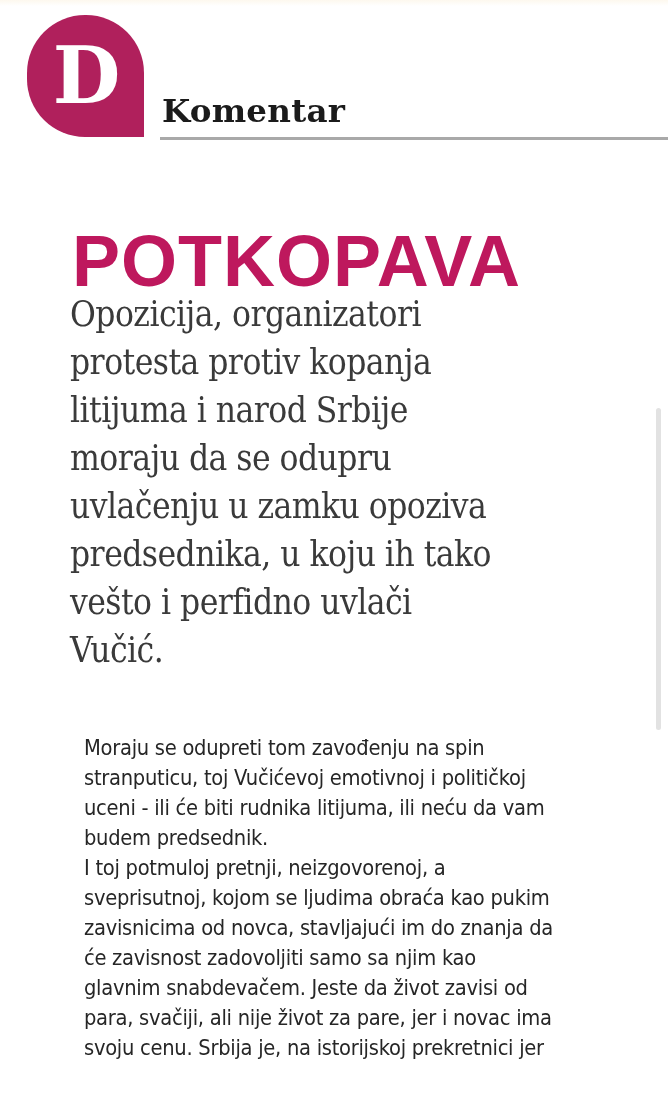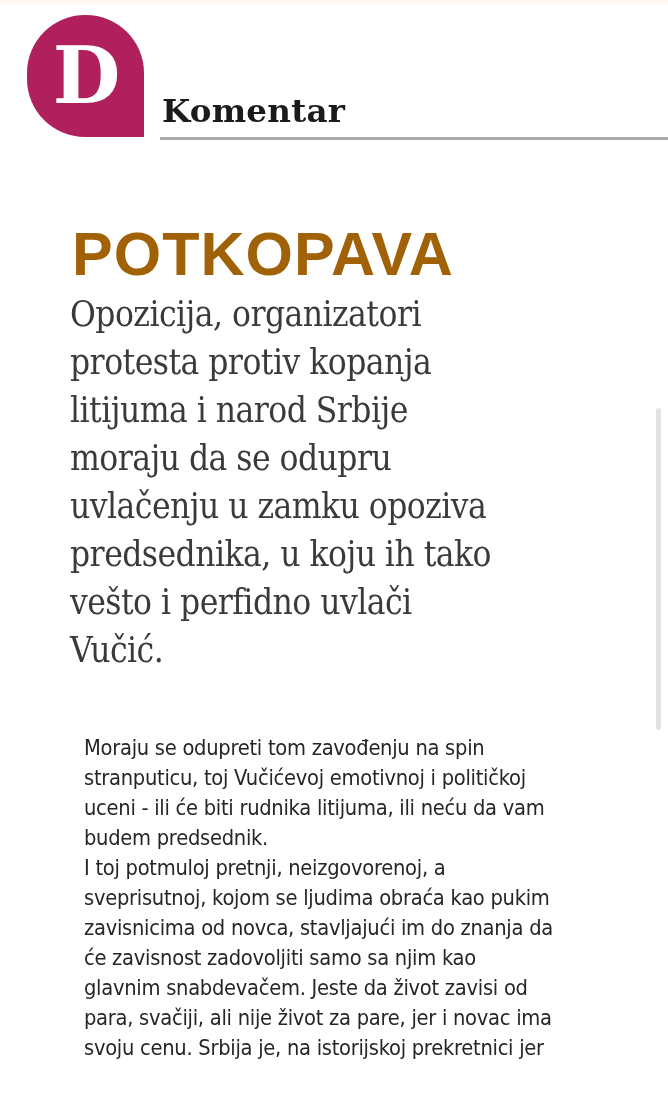--- a/index.html
+++ b/index.html
@@ -77,23 +77,23 @@
       background: #a9a9a9;
     }
     
     .headline {
       position: absolute;
       left: 72px;
       top: 158px;
       white-space: nowrap;
       font-family: "Liberation Sans", sans-serif;
       font-weight: bold;
-      font-size: 61px;
+      font-size: 72px;
       line-height: 110px;
-      color: #a16207;
+      color: #be185d;
       letter-spacing: 1px;
     }
     
     .lead {
       position: absolute;
       left: 70px;
       top: 290px;
       width: 580px;
       font-family: "DejaVu Serif", serif;
       font-weight: normal;

